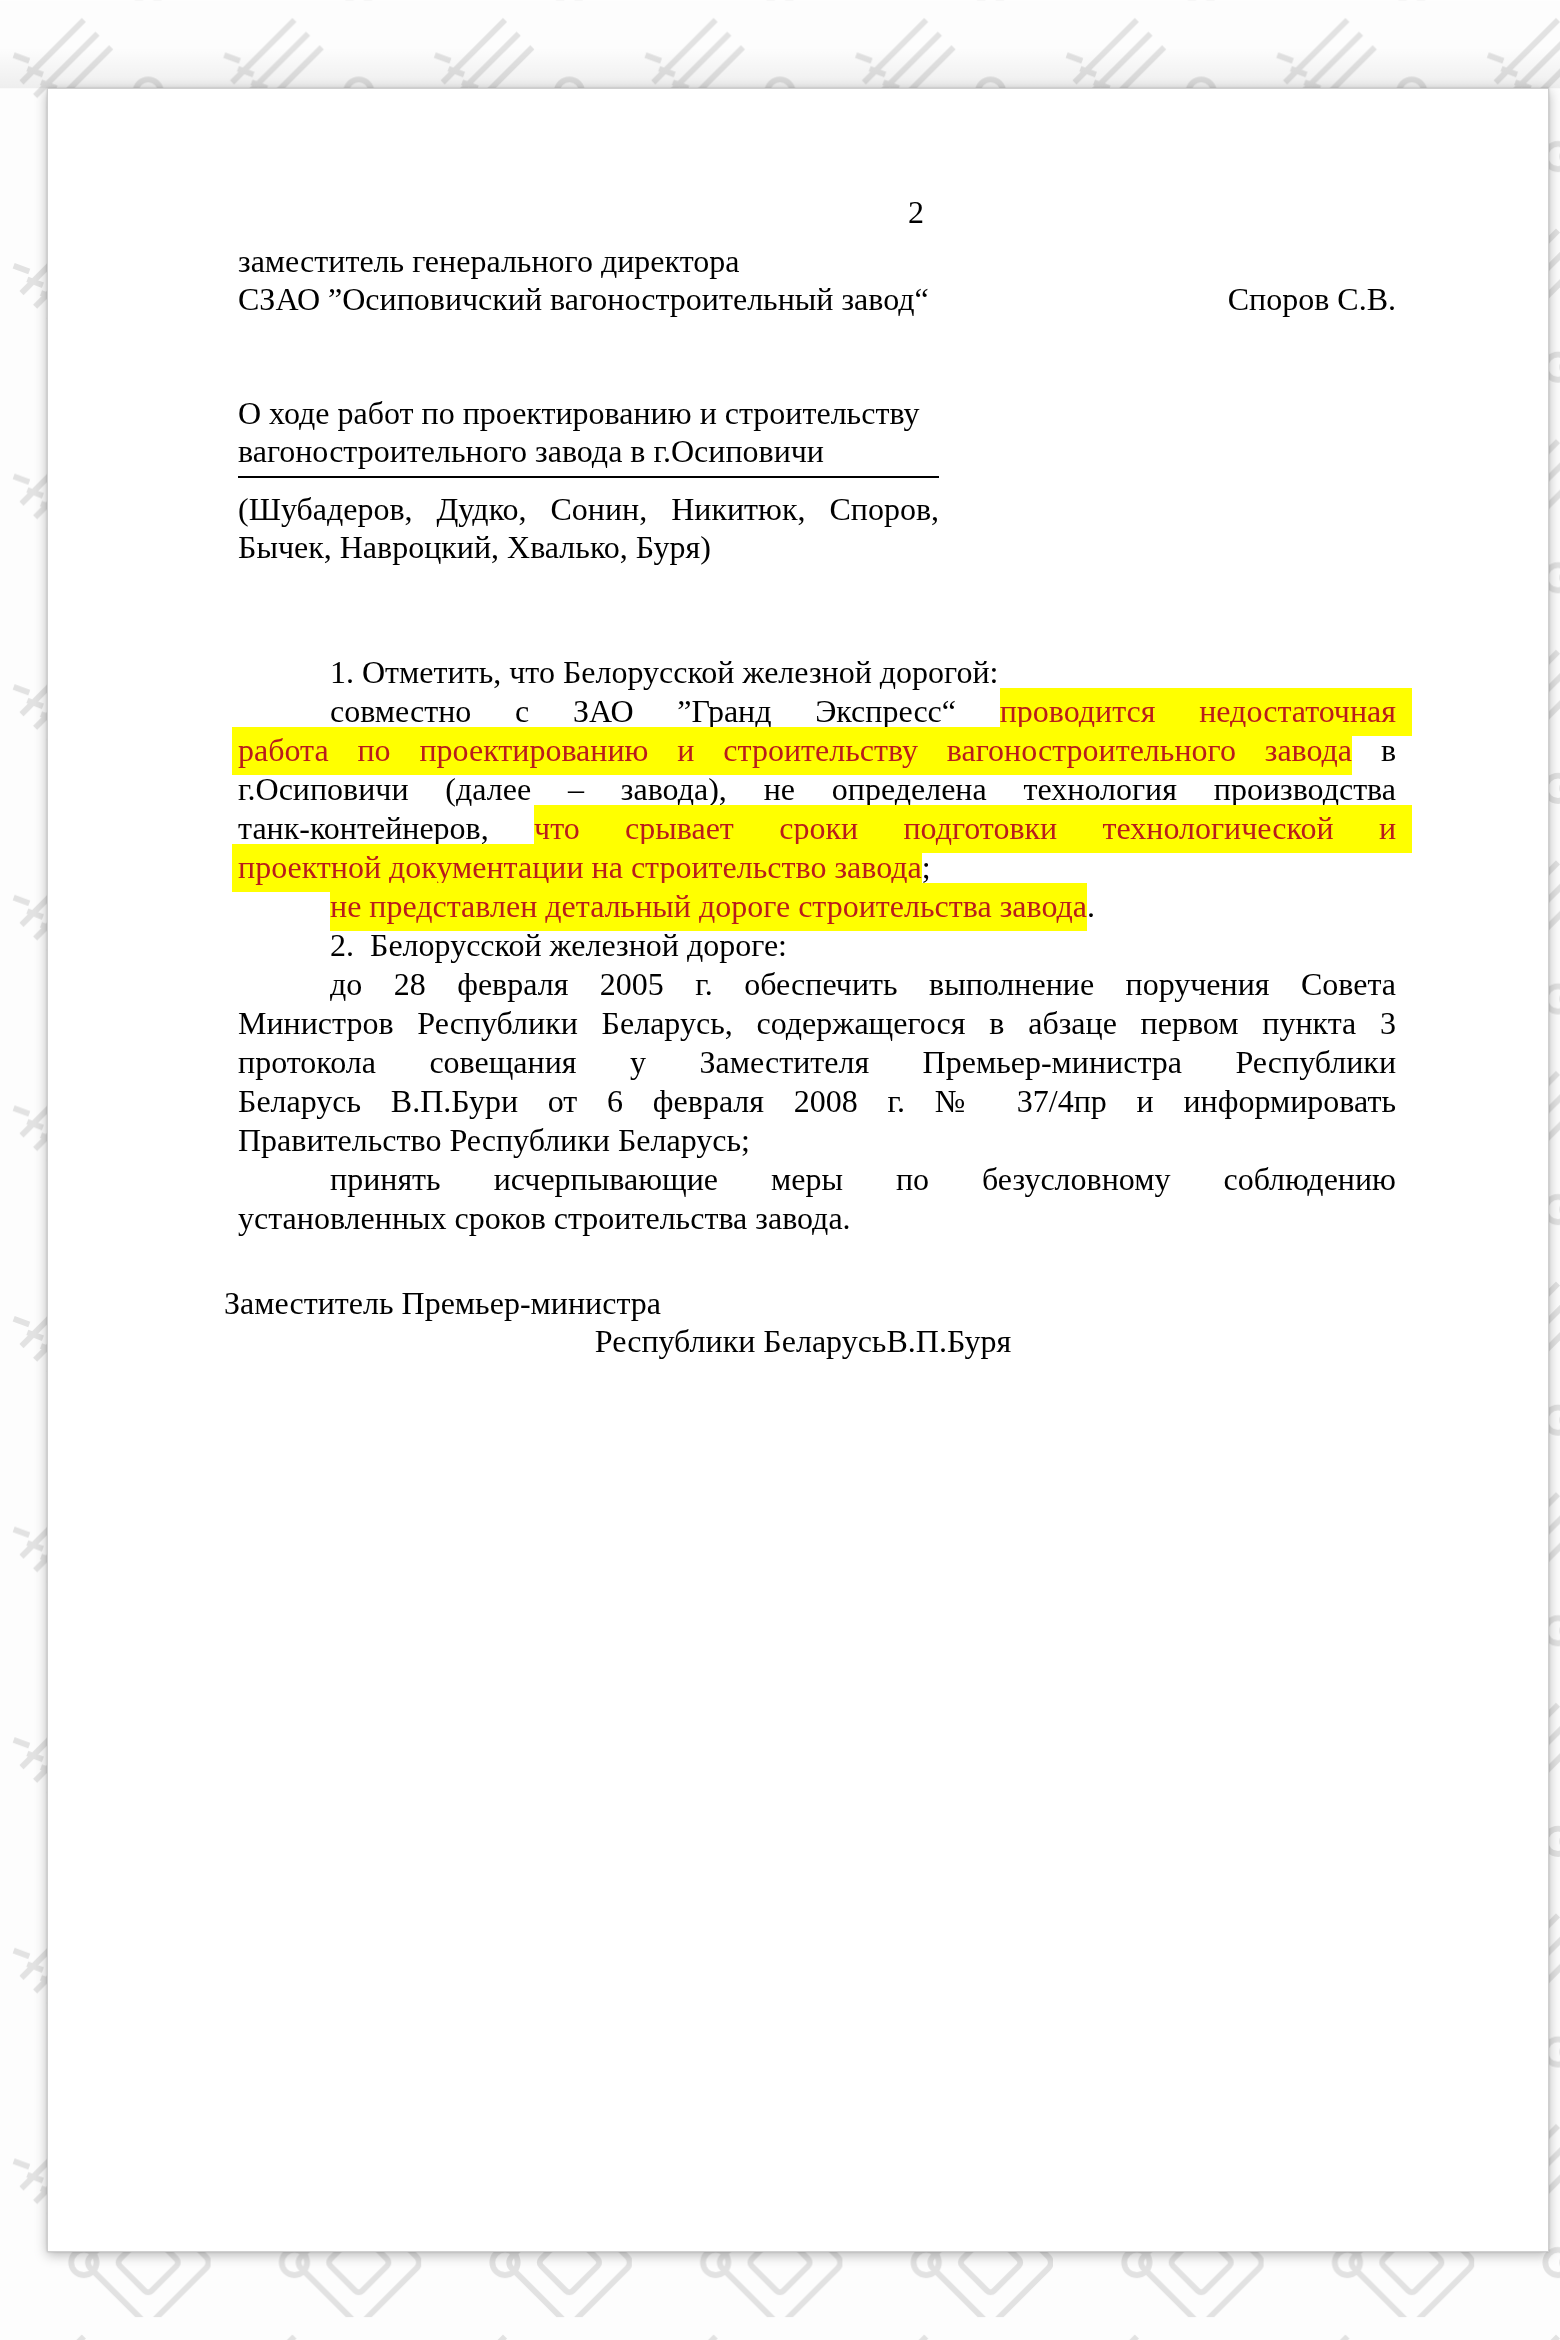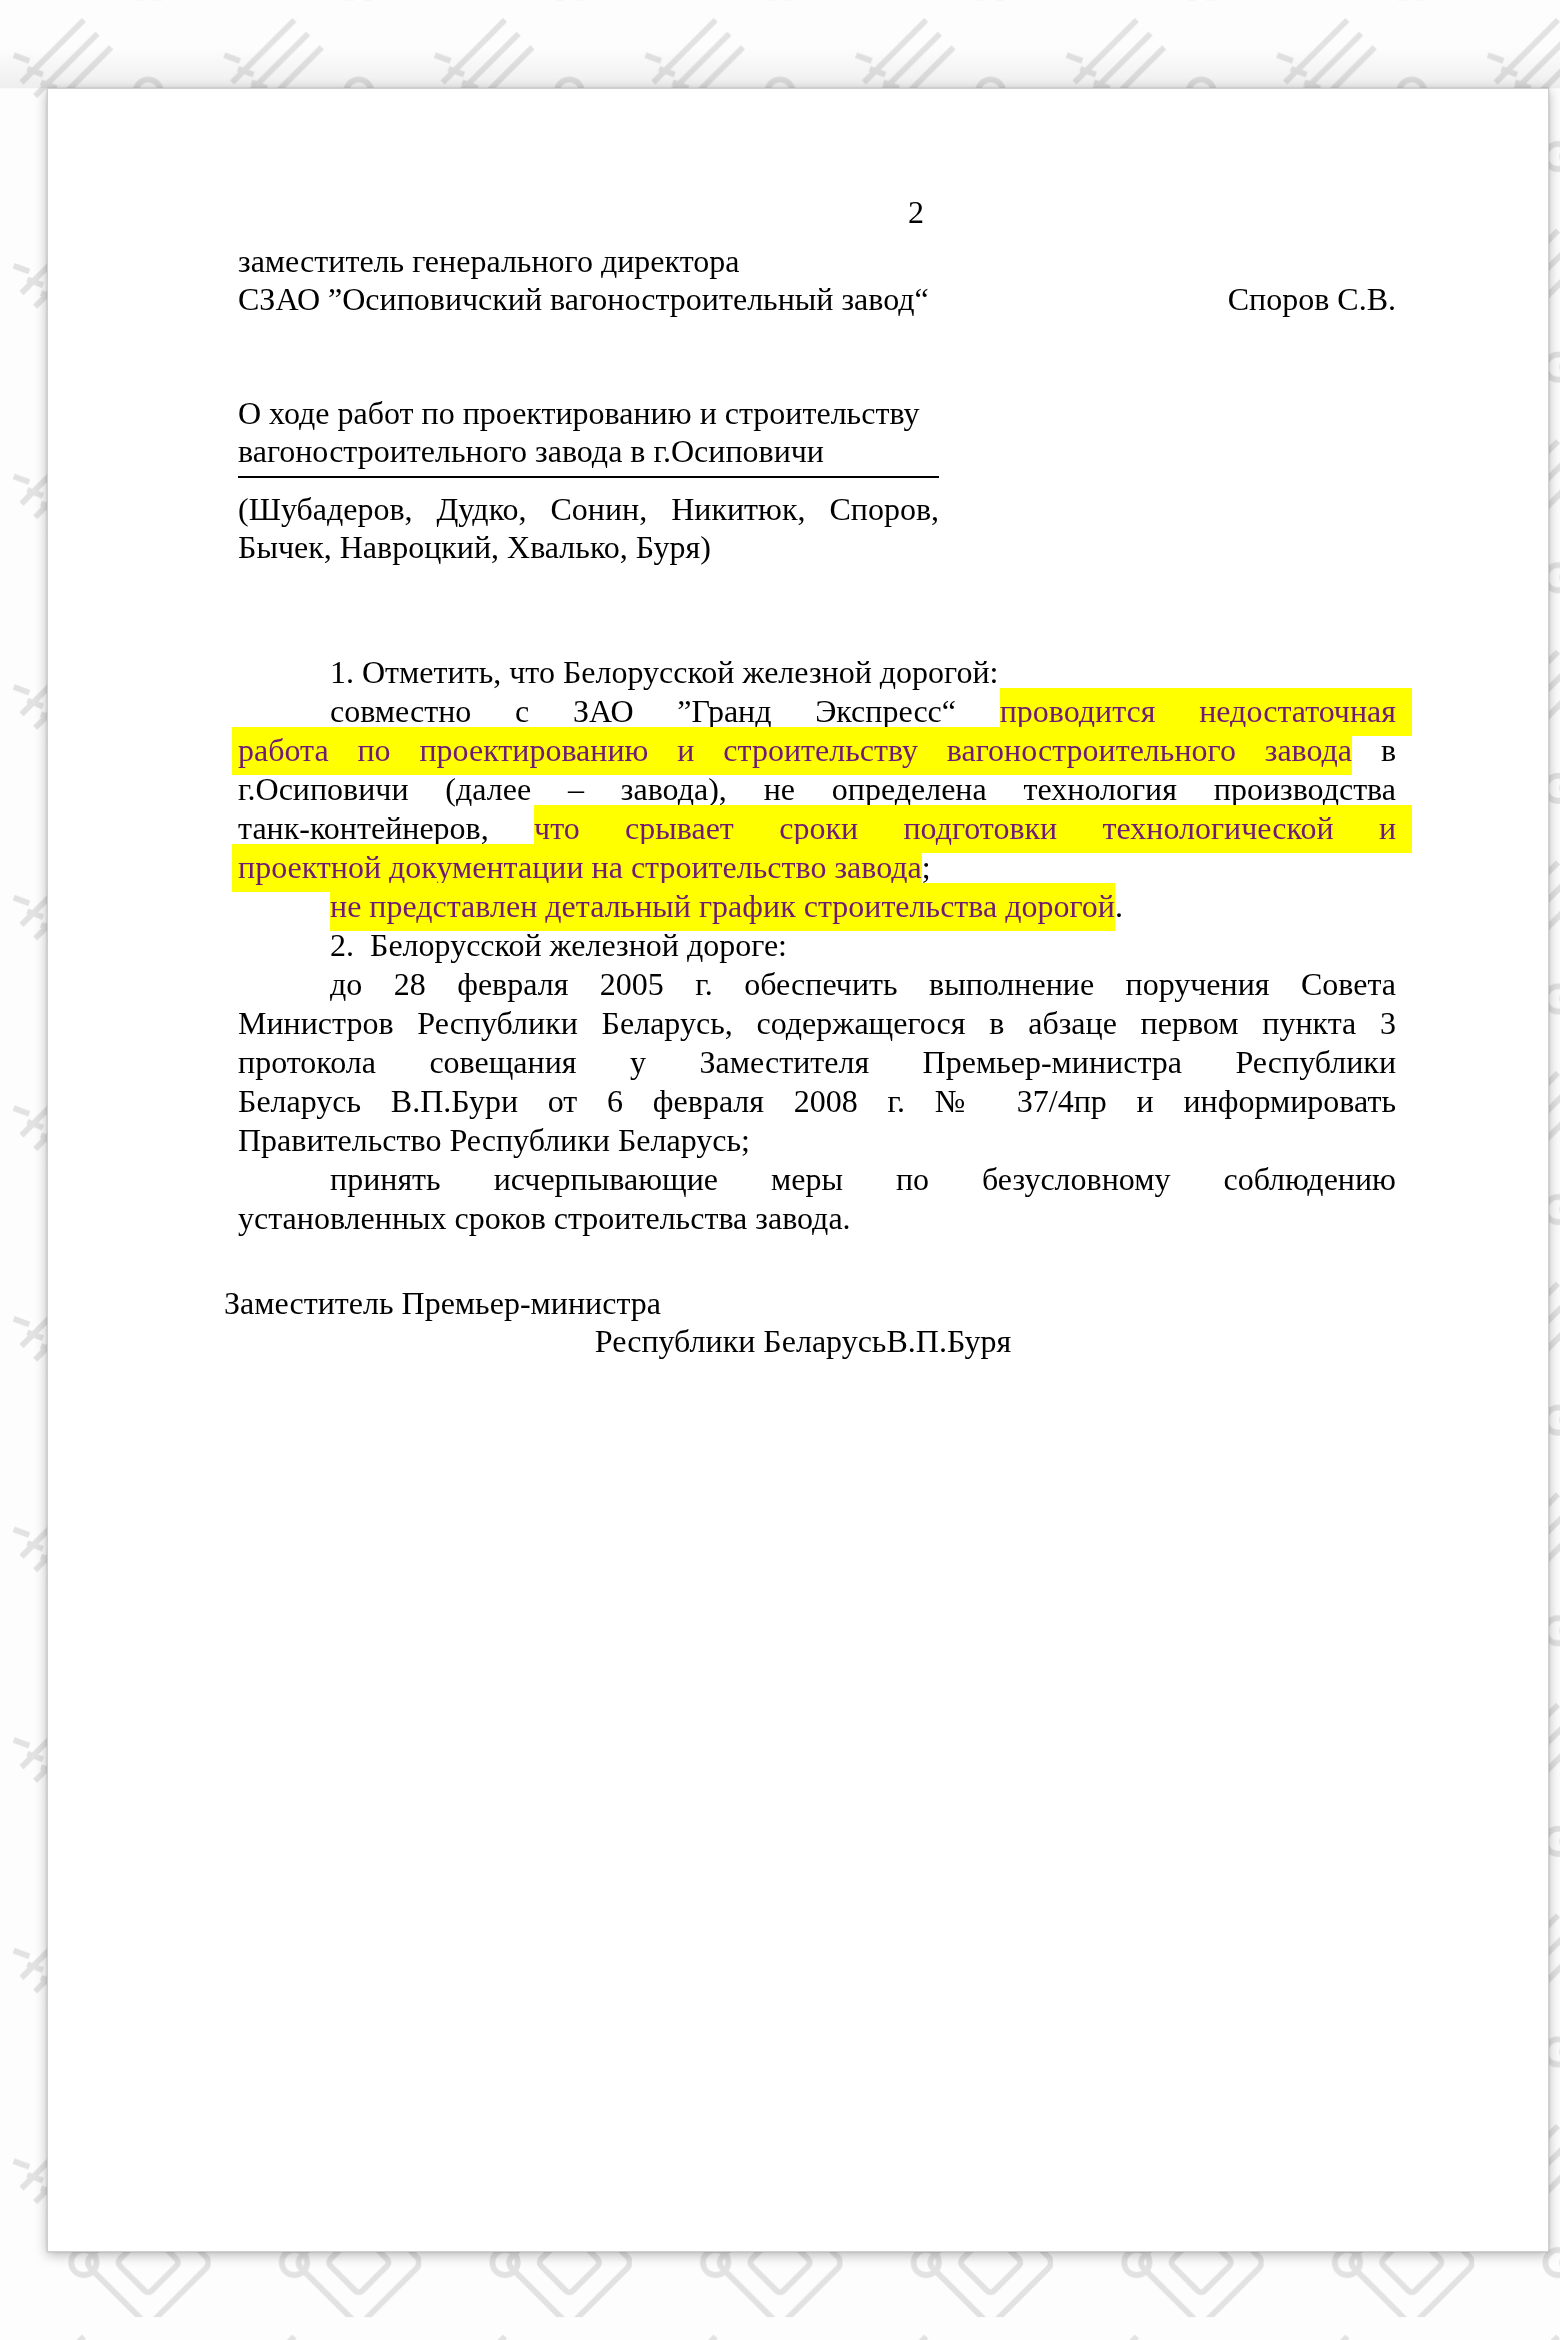--- a/index.html
+++ b/index.html
@@ -14,21 +14,21 @@
   .header{position:absolute;left:190px;top:153px;width:1158px;display:flex;
           justify-content:space-between;align-items:flex-end;line-height:38px;}
   .subject{position:absolute;left:190px;top:305px;width:878px;line-height:38px;}
   .rule{position:absolute;left:190px;top:387px;width:701px;height:0;
         border-top:2.9px solid #000;}
   .participants{position:absolute;left:190px;top:401px;width:701px;line-height:38px;}
   .docbody{position:absolute;left:190px;top:564px;width:1158px;}
   .bl{height:39px;line-height:39px;white-space:normal;}
   .stretch{text-align:justify;text-align-last:justify;}
   .indent{text-indent:92px;}
-  .hl{background:#ffff00;color:#701a75;padding:4.9px 0 6.8px 0;margin-top:12px;}
+  .hl{background:#ffff00;color:#b91c1c;padding:4.9px 0 6.8px 0;margin-top:12px;}
   .hl-lead{margin-left:-5.9px;padding-left:5.9px;}
   .hl-tail{margin-right:-15.6px;padding-right:15.6px;}
   .signature{position:absolute;left:176px;top:1195px;width:1158px;line-height:38px;}
   .sigrow{display:flex;justify-content:center;}
 </style>
 </head>
 <body>
 
 <div class="stage">
 
@@ -80,21 +80,21 @@
       <div>Бычек, Навроцкий, Хвалько, Буря)</div>
     </div>
 
     <div class="docbody">
       <div class="bl indent"><span>1. Отметить, что Белорусской железной дорогой:</span></div>
       <div class="bl indent stretch"><span>совместно с ЗАО ”Гранд Экспресс“ </span><mark class="hl hl-tail">проводится недостаточная</mark></div>
       <div class="bl stretch"><mark class="hl hl-lead">работа по проектированию и строительству вагоностроительного завода</mark><span> в</span></div>
       <div class="bl stretch"><span>г.Осиповичи (далее – завода), не определена технология производства</span></div>
       <div class="bl stretch"><span>танк-контейнеров, </span><mark class="hl hl-tail">что срывает сроки подготовки технологической и</mark></div>
       <div class="bl"><mark class="hl hl-lead">проектной документации на строительство завода</mark><span>;</span></div>
-      <div class="bl indent"><mark class="hl">не представлен детальный график строительства дорогой</mark><span>.</span></div>
+      <div class="bl indent"><mark class="hl">не представлен детальный дороге строительства завода</mark><span>.</span></div>
       <div class="bl indent"><span>2.&nbsp; Белорусской железной дороге:</span></div>
       <div class="bl indent stretch"><span>до 28 февраля 2005 г. обеспечить выполнение поручения Совета</span></div>
       <div class="bl stretch"><span>Министров Республики Беларусь, содержащегося в абзаце первом пункта 3</span></div>
       <div class="bl stretch"><span>протокола совещания у Заместителя Премьер-министра Республики</span></div>
       <div class="bl stretch"><span>Беларусь В.П.Бури от 6 февраля 2008 г. № 37/4пр и информировать</span></div>
       <div class="bl"><span>Правительство Республики Беларусь;</span></div>
       <div class="bl indent stretch"><span>принять исчерпывающие меры по безусловному соблюдению</span></div>
       <div class="bl"><span>установленных сроков строительства завода.</span></div>
     </div>
 

